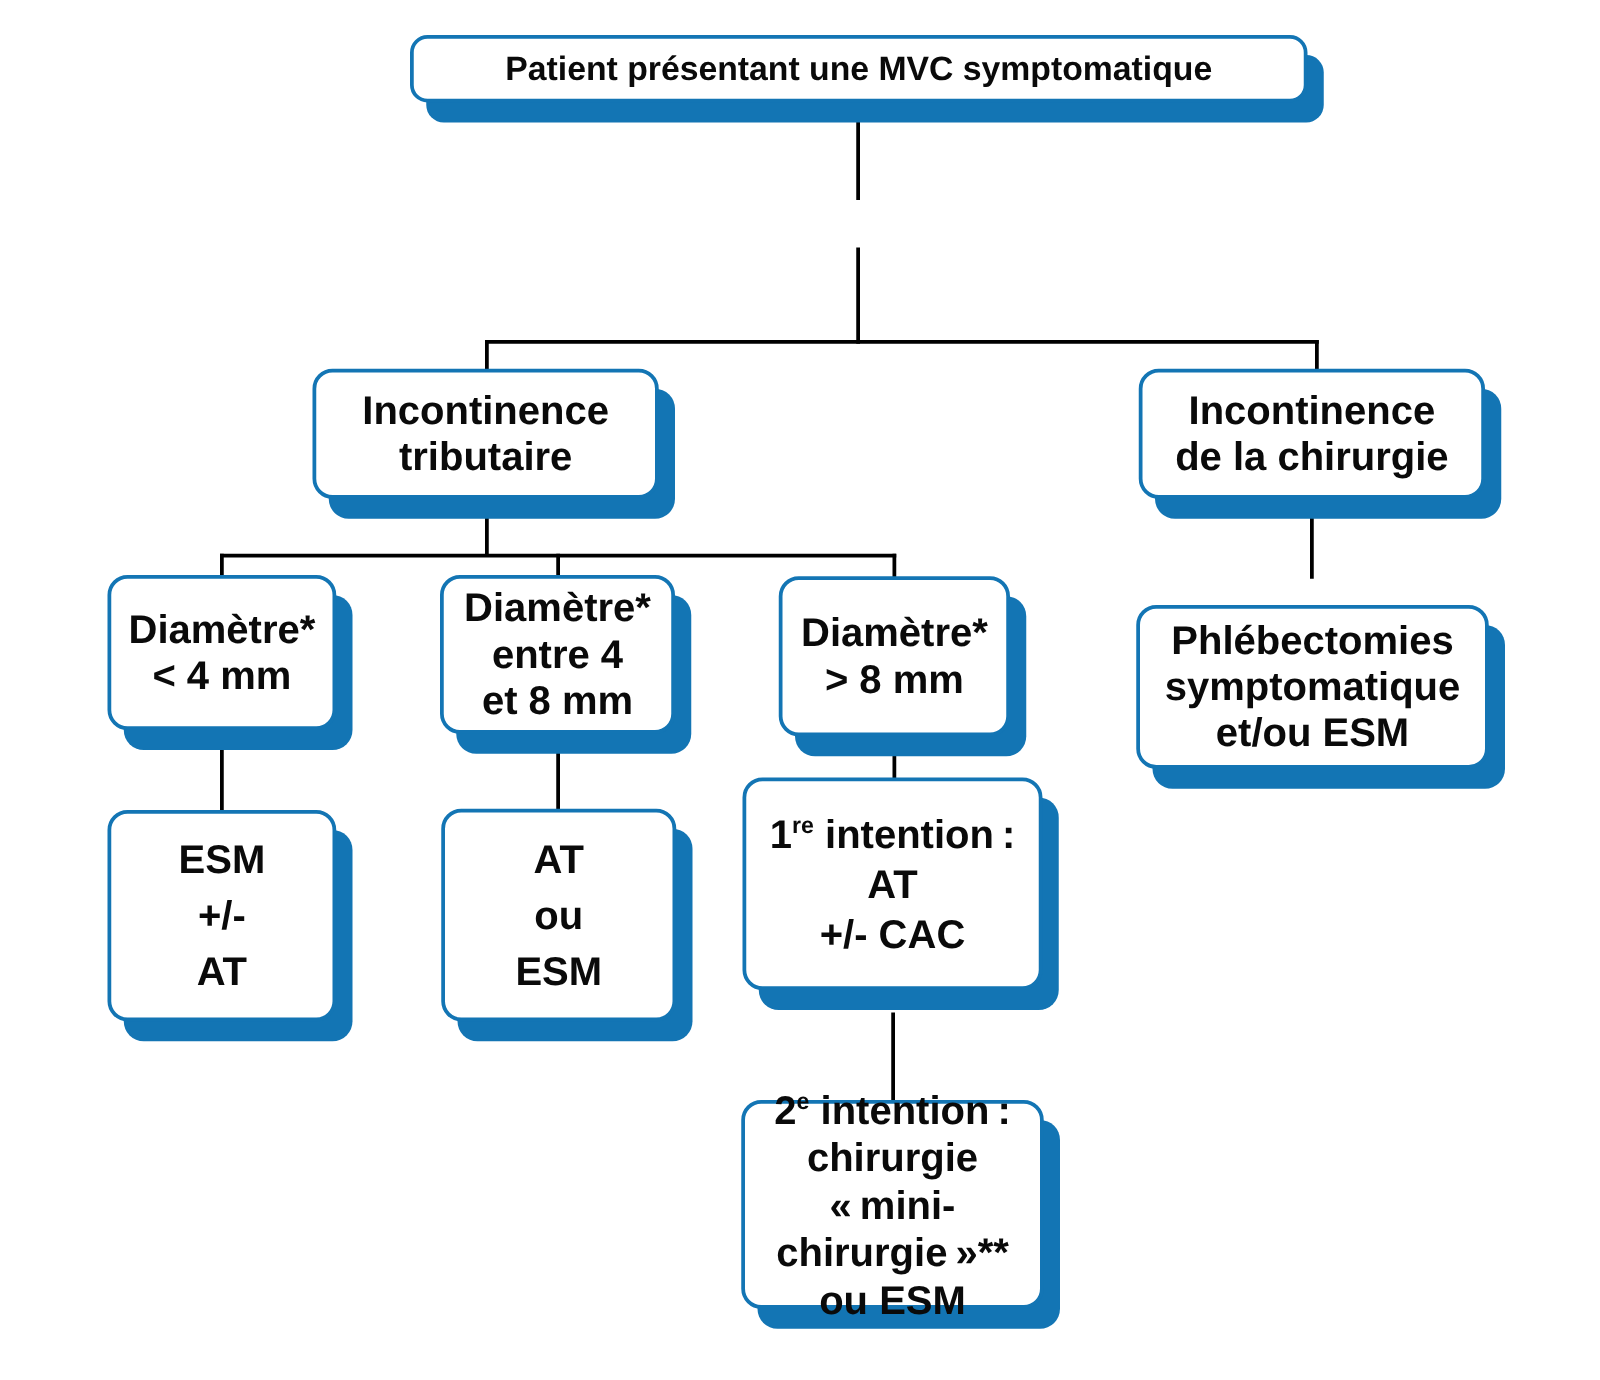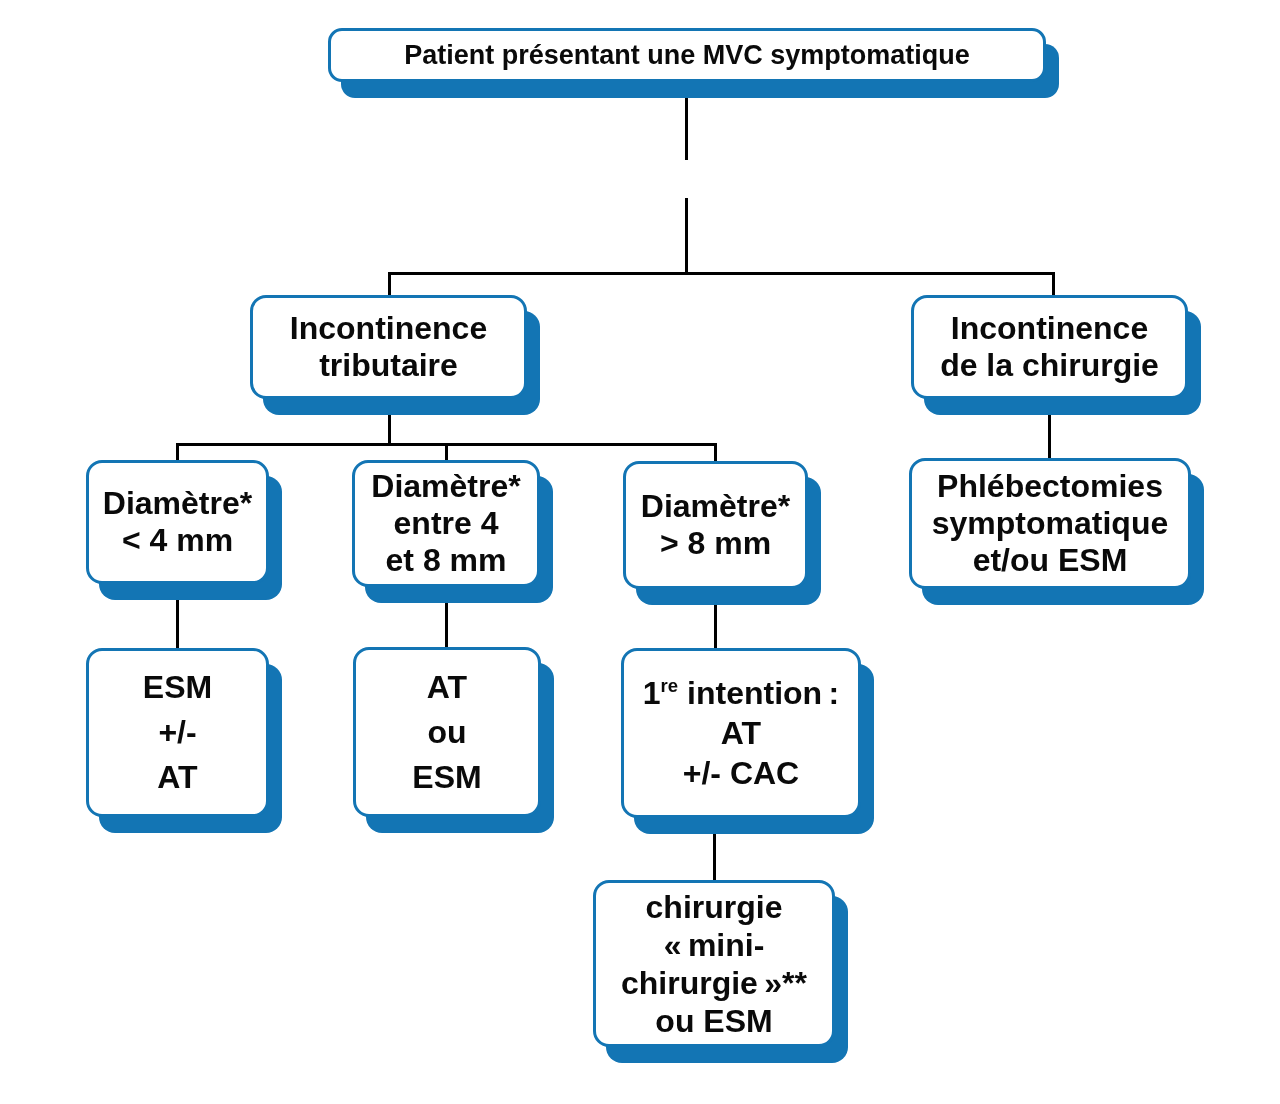--- a/index.html
+++ b/index.html
@@ -99,43 +99,44 @@
     <span class="line">Diamètre*</span>
     <span class="line">entre 4</span>
     <span class="line">et 8 mm</span>
   </div>
 
   <div class="node lh37" style="left:623px; top:461px; width:185px; height:128px;">
     <span class="line">Diamètre*</span>
     <span class="line">&gt; 8 mm</span>
   </div>
 
-  <div class="node lh37" style="left:909px; top:458px; width:282px; height:131px;">
+  <div class="node lh37" style="left:909px; top:484px; width:282px; height:131px;">
     <span class="line">Phlébectomies</span>
     <span class="line">symptomatique</span>
     <span class="line">et/ou ESM</span>
   </div>
 
   <div class="node lh45" style="left:86px; top:648px; width:183px; height:169px;">
     <span class="line">ESM</span>
     <span class="line">+/-</span>
     <span class="line">AT</span>
   </div>
 
   <div class="node lh45" style="left:353px; top:647px; width:188px; height:170px;">
     <span class="line">AT</span>
     <span class="line">ou</span>
     <span class="line">ESM</span>
   </div>
 
-  <div class="node lh40" style="left:594px; top:648px; width:240px; height:170px;margin-left:27px;">
+  <div class="node lh40" style="left:594px; top:622px; width:240px; height:170px;">
     <span class="line"><span>1</span><sup>re</sup><span> intention :</span></span>
     <span class="line">AT</span>
     <span class="line">+/- CAC</span>
   </div>
 
   <div class="node lh38" style="left:593px; top:880px; width:242px; height:167px;">
+    <span class="line"><span>2</span><sup>e</sup><span> intention :</span></span>
     <span class="line">chirurgie « mini-</span>
     <span class="line">chirurgie »**</span>
     <span class="line">ou ESM</span>
   </div>
 
 </div>
 
 </body></html>

